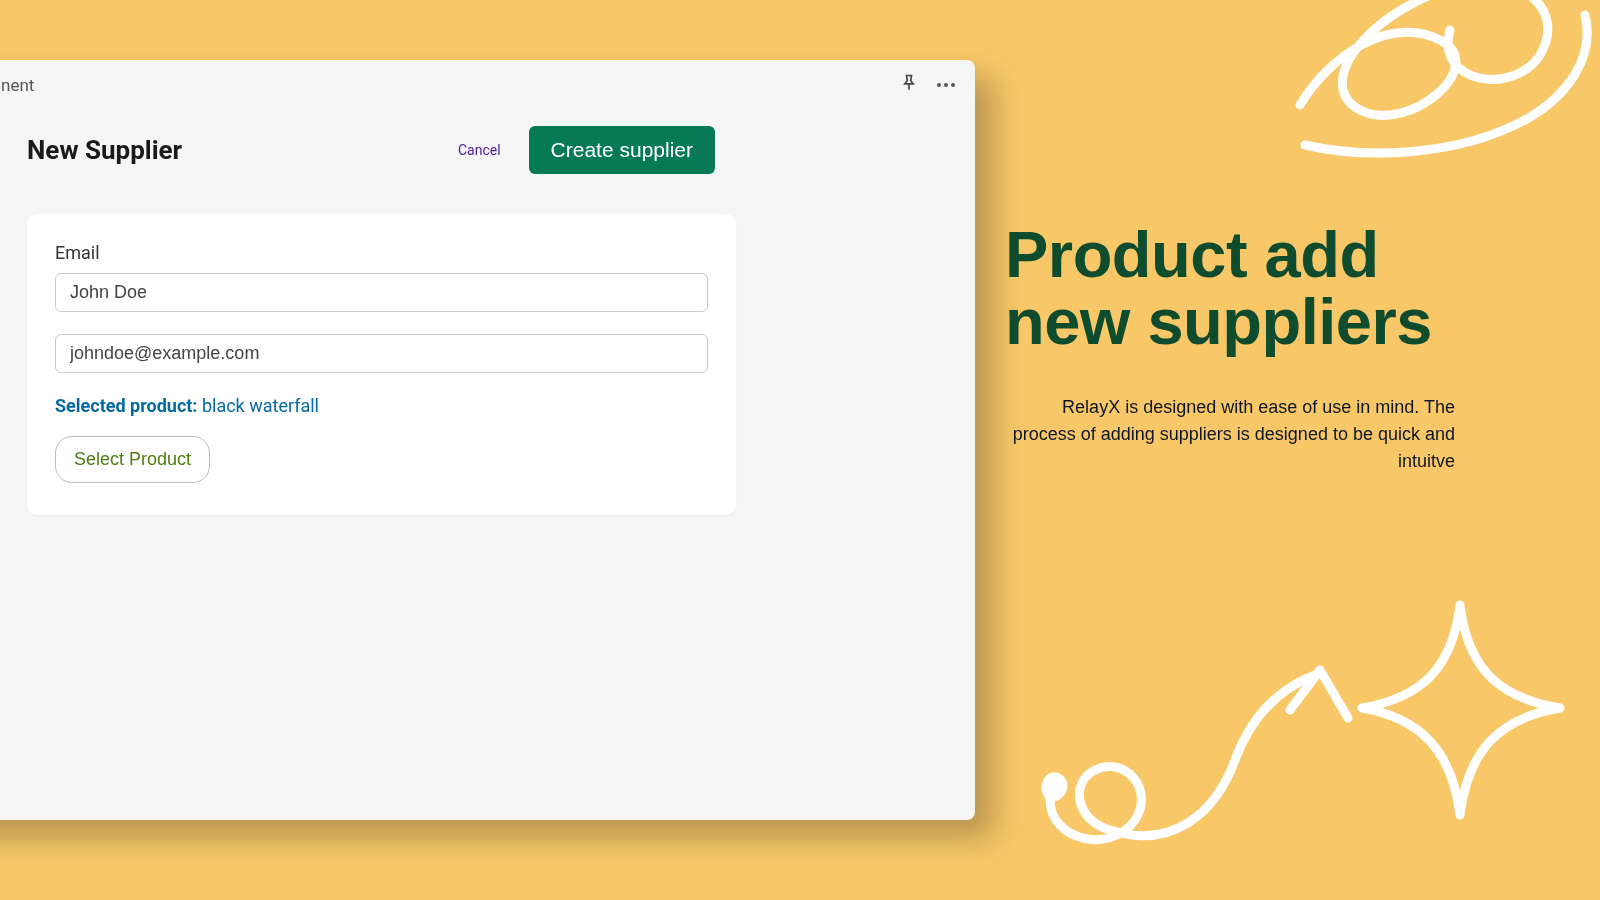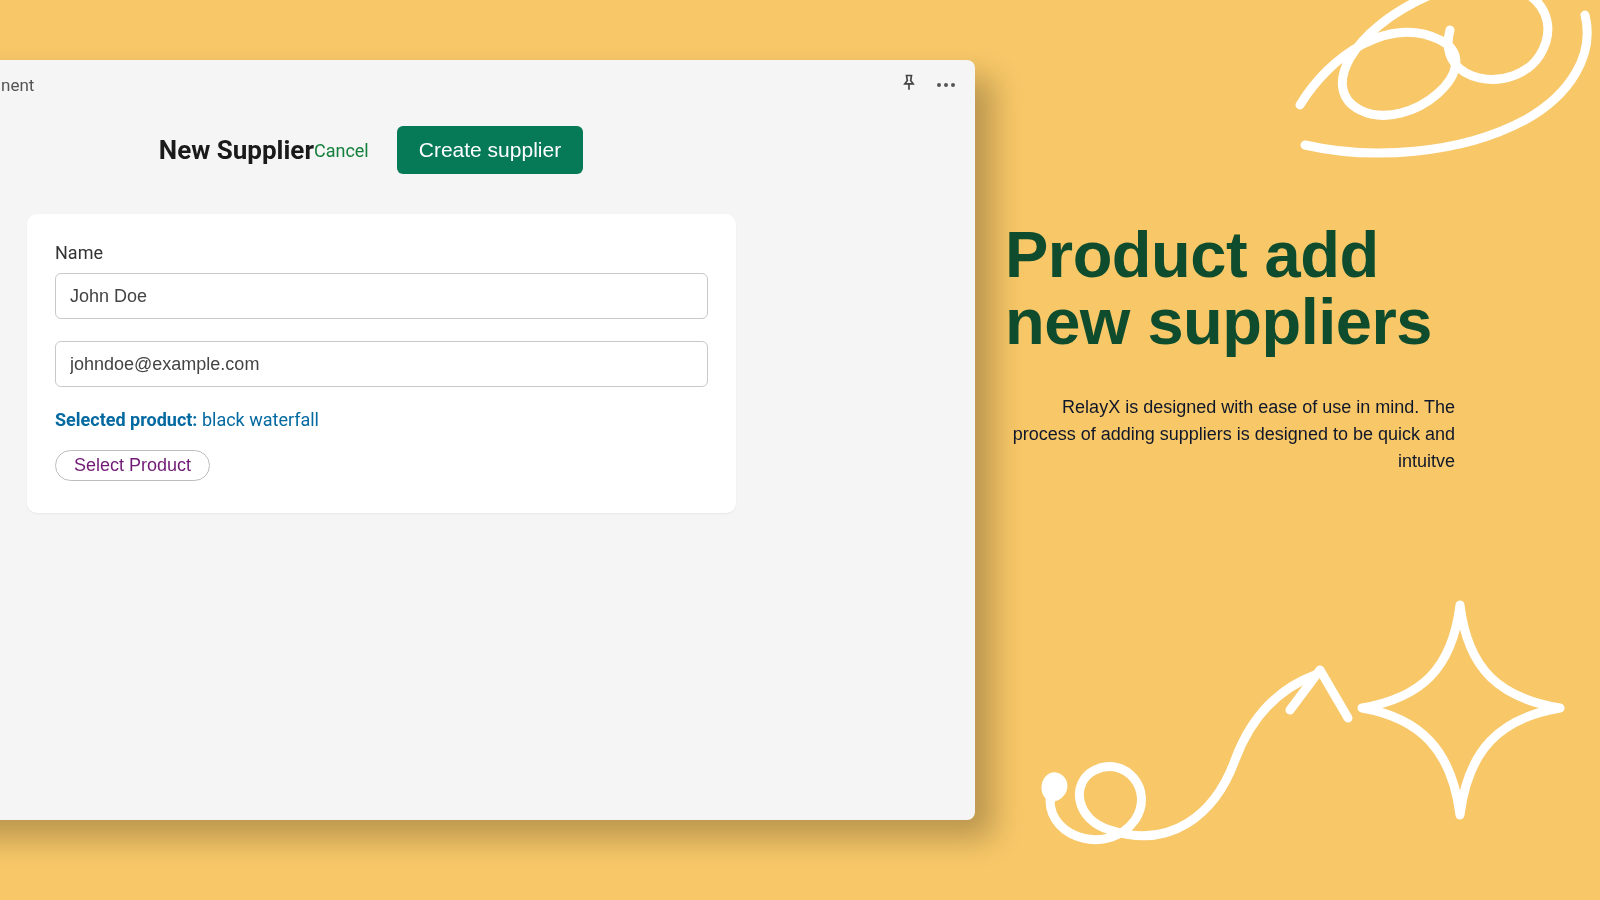--- a/index.html
+++ b/index.html
@@ -51,40 +51,40 @@
       stroke-width: 2;
     }
     .dots-icon { display: flex; gap: 3px; align-items: center; }
     .dot { width: 4px; height: 4px; background: #555; border-radius: 50%; }
 
     .page-content { padding: 16px 70px 0 82px; }
 
     .page-header-row {
       display: flex;
       align-items: center;
-      justify-content: center;
+      justify-content: space-between;
       margin-bottom: 40px;
     }
 
     .page-title {
       font-size: 26px;
       font-weight: 700;
       color: #1a1a1a;
     }
 
     .page-actions {
       display: flex;
       align-items: center;
       gap: 28px;
       margin-right: 190px;
     }
 
     .cancel-link {
-      font-size: 18px;
-      color: #15803d;
+      font-size: 14px;
+      color: #4c1d95;
       cursor: pointer;
     }
 
     .create-btn {
       background: #067a57;
       color: #fff;
       border: none;
       border-radius: 6px;
       padding: 12px 22px;
       font-size: 21px;
@@ -101,43 +101,43 @@
 
     .form-group { margin-bottom: 22px; }
     .form-label {
       display: block;
       font-size: 18px;
       color: #333;
       margin-bottom: 10px;
     }
     .form-input {
       width: 100%;
-      height: 46px;
+      height: 39px;
       border: 1px solid #c9c9c9;
       border-radius: 6px;
       padding: 0 14px;
       font-size: 18px;
       color: #444;
       background: #fff;
     }
 
     .selected-product-line {
       font-size: 18px;
       color: #0369a1;
       margin-bottom: 20px;
     }
     .selected-product-line .label { font-weight: 700; }
 
     .select-product-btn {
       background: #fff;
       border: 1px solid #bdbdbd;
       border-radius: 17px;
-      padding: 4px 18px;
-      font-size: 18px;
-      color: #701a75;
+      padding: 12px 18px;
+      font-size: 18px;
+      color: #4d7c0f;
       cursor: pointer;
     }
 
     
     .marketing {
       position: absolute;
       left: 1005px;
       top: 222px;
       width: 480px;
     }
@@ -211,21 +211,21 @@
     <div class="page-header-row">
       <h1 class="page-title">New Supplier</h1>
       <div class="page-actions">
         <span class="cancel-link">Cancel</span>
         <button class="create-btn">Create supplier</button>
       </div>
     </div>
 
     <div class="card">
       <div class="form-group">
-        <label class="form-label">Name</label>
+        <label class="form-label">Email</label>
         <input class="form-input" type="text" value="John Doe" style="">
       </div>
 
       <div class="form-group">
         <input class="form-input" type="text" value="johndoe@example.com" style="">
       </div>
 
       <div class="selected-product-line">
         <span class="label">Selected product:</span><span> black waterfall</span>
       </div>

